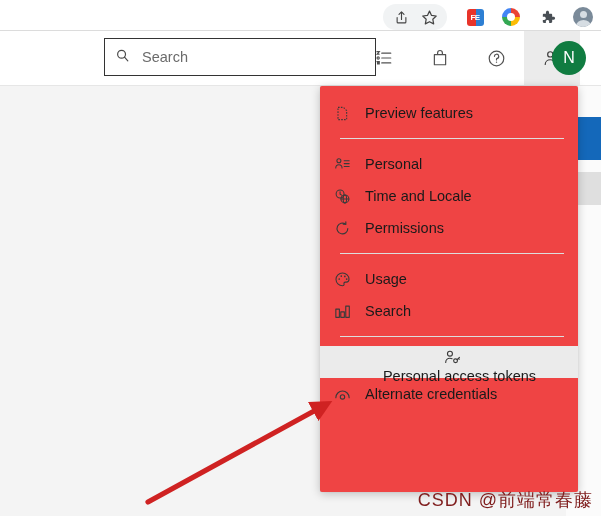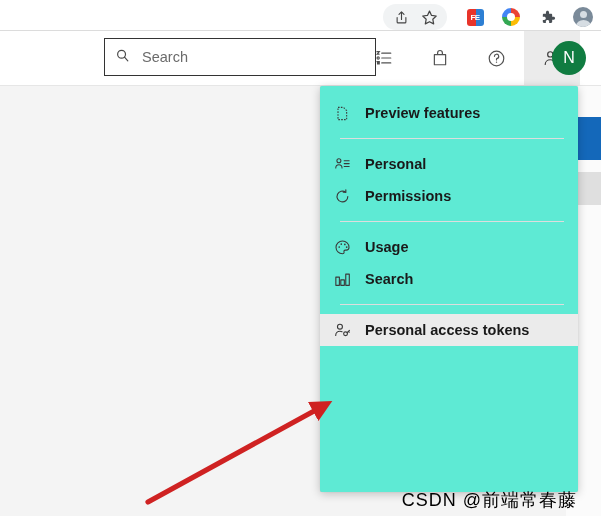--- a/index.html
+++ b/index.html
@@ -152,34 +152,33 @@
     left: 566px; top: 0;
     width: 35px; height: 430px;
     background: #fbfbfb;
   }
 
   
   .menu {
     position: absolute;
     left: 320px; top: 86px;
     width: 258px; height: 406px;
-    background: #5eead4;
+    background: #ef4444;
     border-radius: 2px;
     box-shadow: 0 2px 10px rgba(0,0,0,0.22), 0 0 1px rgba(0,0,0,0.18);
     overflow: hidden;
-    font-weight: bold;
   }
   .menu-item {
     height: 32px;
     display: flex;
     align-items: center;
     padding-left: 14px;
     box-sizing: border-box;
   }
-  .menu-item.highlight { background: #ebebeb; }
+  .menu-item.highlight { background: #ebebeb; flex-direction: column; }
   .menu-icon {
     width: 24px;
     height: 22px;
     display: flex;
     align-items: center;
     justify-content: flex-start;
     flex: 0 0 auto;
   }
   .menu-label {
     margin-left: 7px;
@@ -199,24 +198,24 @@
   .arrow-svg {
     position: absolute;
     left: 0; top: 0;
     width: 601px; height: 516px;
     pointer-events: none;
   }
 
   
   .watermark {
     position: absolute;
-    right: 24px;
+    right: 8px;
     bottom: 4px;
     font-size: 18px;
-    color: #000000;
+    color: #7f1d1d;
     font-family: "Liberation Sans", sans-serif;
     letter-spacing: 1px;
     white-space: nowrap;
   }
 </style>
 </head>
 <body>
 
 <div class="browser-chrome">
   <div class="chrome-icons">
@@ -339,20 +338,32 @@
           <circle cx="6.6" cy="7.2" r="3"></circle>
           <path d="M1.9 18c0-2.9 2.1-5 4.7-5s4.7 2.1 4.7 5"></path>
           <line x1="14.5" y1="7" x2="22" y2="7"></line>
           <line x1="14.5" y1="11.4" x2="22" y2="11.4"></line>
           <line x1="14.5" y1="15.8" x2="22" y2="15.8"></line>
         </svg>
       </span>
       <span class="menu-label">Personal</span>
     </div>
 
+    <div class="menu-item">
+      <span class="menu-icon">
+        <svg width="17" height="17" viewBox="0 0 24 24" fill="none" stroke="#3a3a3a" stroke-width="1.5" stroke-linecap="round">
+          <circle cx="8.6" cy="8.4" r="5.6"></circle>
+          <path d="M8.6 5.3v3.3l2.3 1.4"></path>
+          <circle cx="15.4" cy="15.4" r="5.6"></circle>
+          <ellipse cx="15.4" cy="15.4" rx="2.4" ry="5.6"></ellipse>
+          <line x1="9.8" y1="15.4" x2="21" y2="15.4"></line>
+        </svg>
+      </span>
+      <span class="menu-label">Time and Locale</span>
+    </div>
 
     <div class="menu-item">
       <span class="menu-icon">
         <svg width="17" height="17" viewBox="0 0 24 24" fill="none" stroke="#3a3a3a" stroke-width="1.6" stroke-linecap="round">
           <path d="M19.5 12a7.6 7.6 0 1 1-3.1-6.1"></path>
           <path d="M16.7 2.4v3.6h-3.6"></path>
         </svg>
       </span>
       <span class="menu-label">Permissions</span>
     </div>
@@ -396,20 +407,29 @@
           <circle cx="8.4" cy="6.6" r="3.5"></circle>
           <path d="M2.4 19c0-3.4 2.6-5.9 6-5.9 1.1 0 2.1.2 3 .7"></path>
           <circle cx="16.3" cy="16.6" r="2.7"></circle>
           <path d="M18.5 15.1l3.3-3.3M20.3 13.3l1.2 1.2"></path>
         </svg>
       </span>
       <span class="menu-label">Personal access tokens</span>
     </div>
 
 
+    <div class="menu-item">
+      <span class="menu-icon">
+        <svg width="17" height="17" viewBox="0 0 24 24" fill="none" stroke="#3a3a3a" stroke-width="1.6" stroke-linecap="round">
+          <path d="M2.6 16.5c0-5.2 4.2-9.4 9.4-9.4s9.4 4.2 9.4 9.4"></path>
+          <circle cx="12" cy="15.4" r="3.1"></circle>
+        </svg>
+      </span>
+      <span class="menu-label">Alternate credentials</span>
+    </div>
   </div>
 </div>
 
 <svg class="arrow-svg" viewBox="0 0 601 516">
   <defs>
     <marker id="arrowhead" markerWidth="4.2" markerHeight="4.2" refX="2.6" refY="2.1" orient="auto">
       <polygon points="0,0 4.2,2.1 0,4.2" fill="#cf2222"></polygon>
     </marker>
   </defs>
   <line x1="148" y1="502" x2="325" y2="405" stroke="#cf2222" stroke-width="5.2" stroke-linecap="round" marker-end="url(#arrowhead)"></line>

